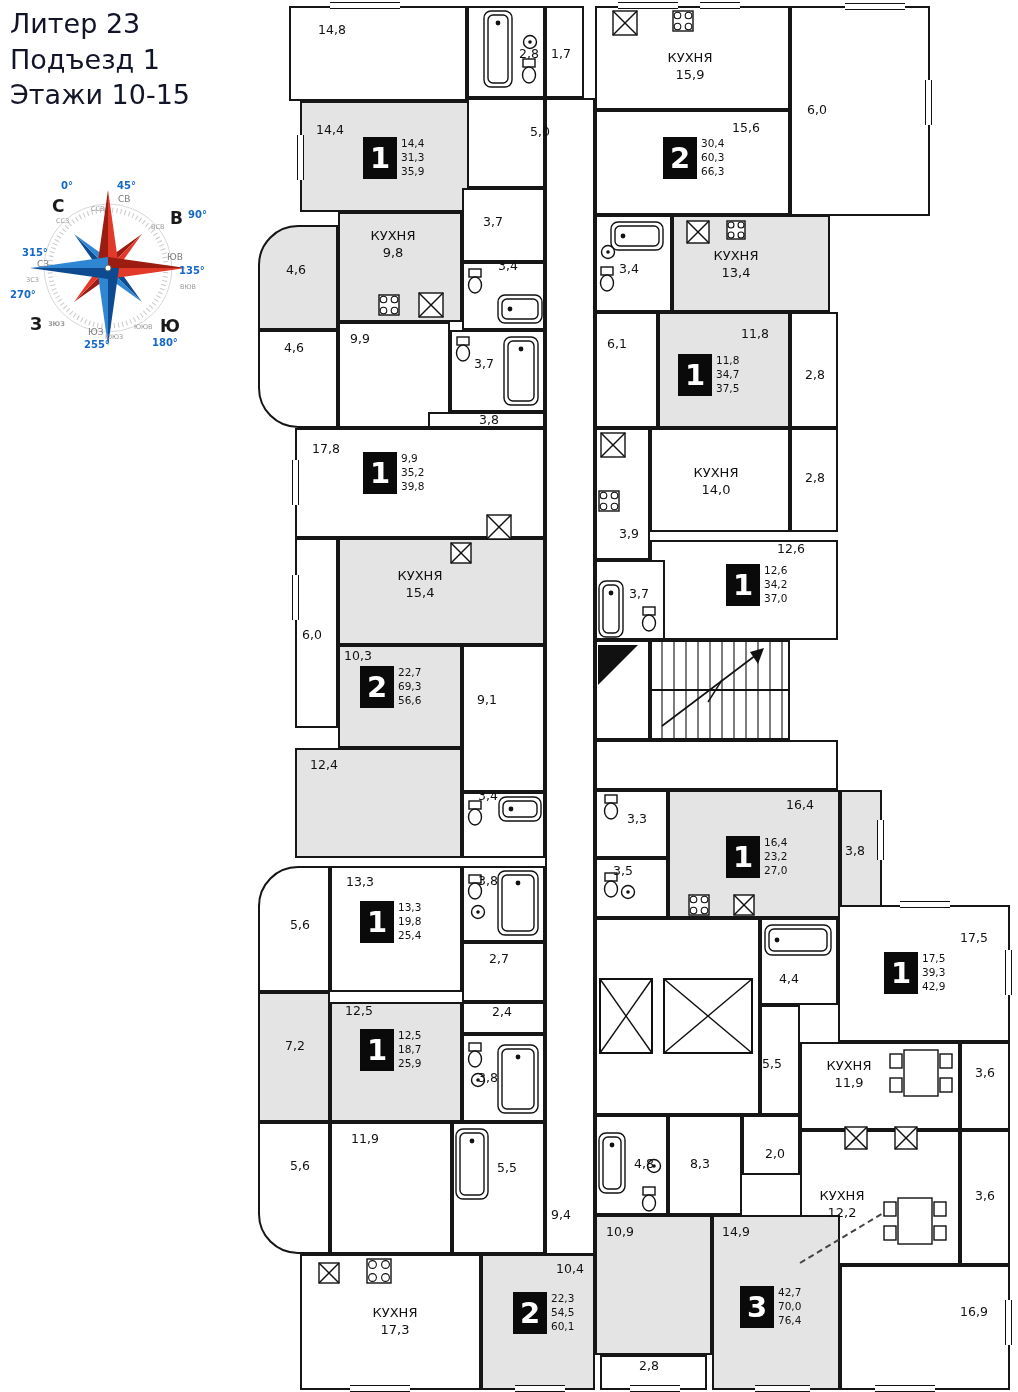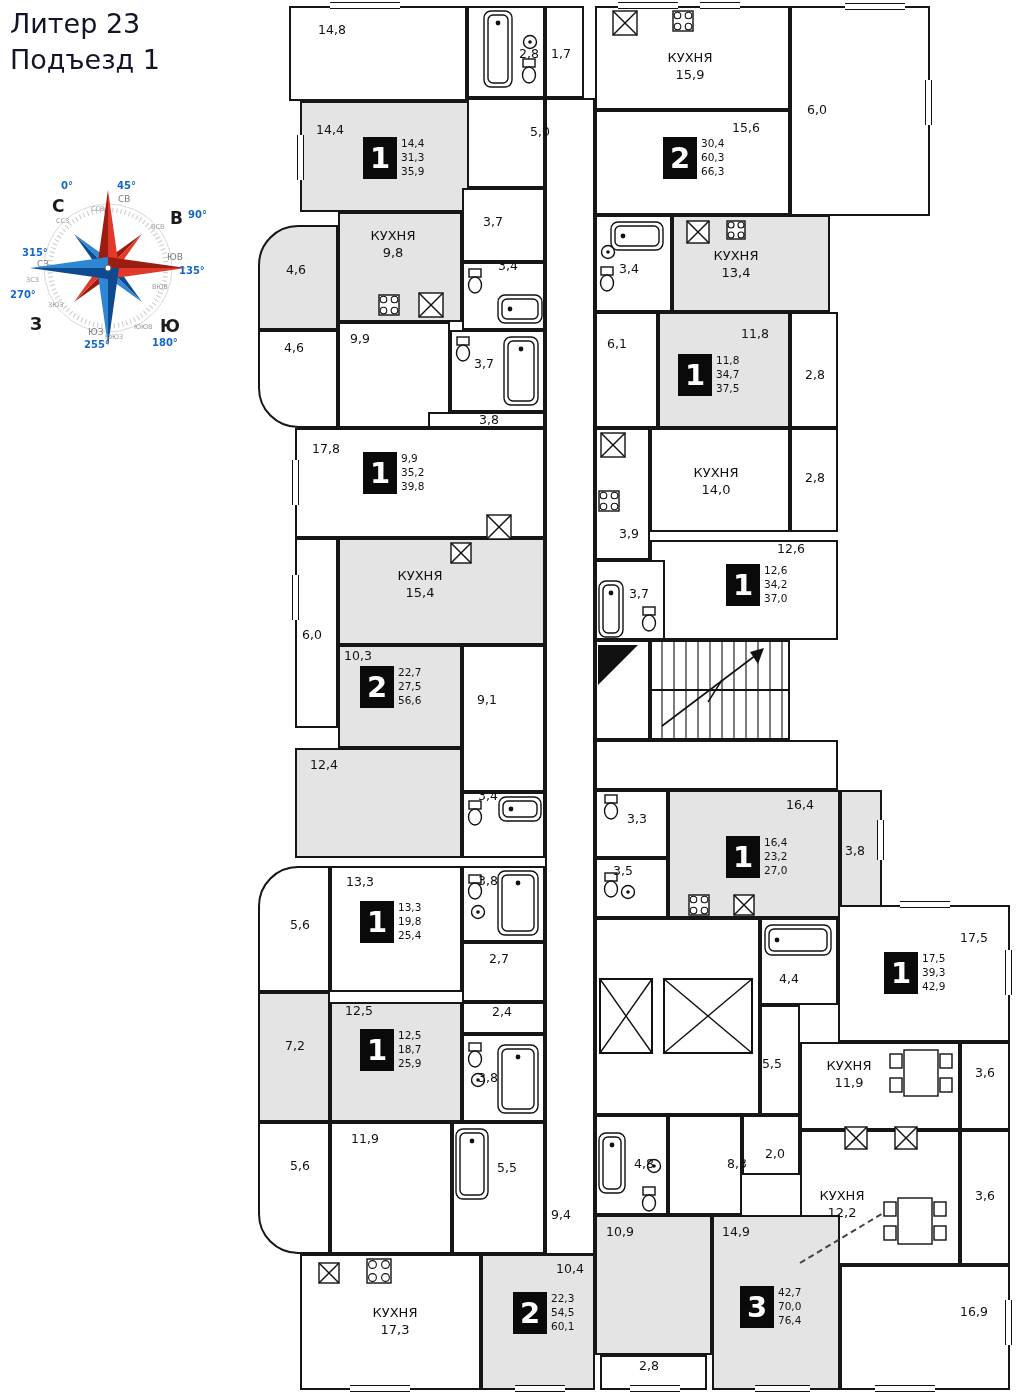--- a/index.html
+++ b/index.html
@@ -27,20 +27,21 @@
   .clabel.mi{font-size:6.5px;color:#9b9b9b}
 </style>
 </head>
 <body>
 
 <div class="canvas" id="canvas">
 
   <div class="hdr">
     <div>Литер 23</div>
     <div>Подъезд 1</div>
+    <div>Этажи 10-15</div>
   </div>
 
   <svg class="compass" viewBox="0 0 180 175">
     <circle cx="88" cy="82" r="64" fill="none" stroke="#d8d8d8" stroke-width="1"></circle>
     <circle cx="88" cy="82" r="58" fill="none" stroke="#c9c9c9" stroke-width="5" stroke-dasharray="1 3.2"></circle>
     <g transform="rotate(45 88 82)">
       <polygon points="88,34 80,82 88,82" fill="#9b1c10"></polygon>
         <polygon points="88,34 96,82 88,82" fill="#e3392b"></polygon>
       <polygon points="136,82 88,74 88,82" fill="#0e4a8f"></polygon>
         <polygon points="136,82 88,90 88,82" fill="#2f86d3"></polygon>
@@ -173,21 +174,21 @@
     <div class="rlabel" style="left: 629px; top: 586px;">3,7</div>
     <div class="rlabel" style="left: 627px; top: 811px;">3,3</div>
     <div class="rlabel" style="left: 786px; top: 797px;">16,4</div>
     <div class="rlabel" style="left: 845px; top: 843px;">3,8</div>
     <div class="rlabel" style="left: 613px; top: 863px;">3,5</div>
     <div class="rlabel" style="left: 779px; top: 971px;">4,4</div>
     <div class="rlabel" style="left: 960px; top: 930px;">17,5</div>
     <div class="rlabel" style="left: 762px; top: 1056px;">5,5</div>
     <div class="rlabel" style="left: 975px; top: 1065px;">3,6</div>
     <div class="rlabel" style="left: 634px; top: 1156px;">4,8</div>
-    <div class="rlabel" style="left: 727px; top: 1156px;">8,3</div>
+    <div class="rlabel" style="left: 690px; top: 1156px;">8,3</div>
     <div class="rlabel" style="left: 765px; top: 1146px;">2,0</div>
     <div class="rlabel" style="left: 975px; top: 1188px;">3,6</div>
     <div class="rlabel" style="left: 606px; top: 1224px;">10,9</div>
     <div class="rlabel" style="left: 722px; top: 1224px;">14,9</div>
     <div class="rlabel" style="left: 960px; top: 1270px; margin-top: 34px;">16,9</div>
     <div class="rlabel" style="left: 639px; top: 1358px;">2,8</div>
     <div class="kitchen" style="left: 393px; top: 228px;">
       <div>КУХНЯ</div>
       <div>9,8</div>
     </div>
@@ -256,21 +257,21 @@
       <div class="areas">
         <div>12,6</div>
         <div>34,2</div>
         <div>37,0</div>
       </div>
     </div>
     <div class="badge" style="left: 360px; top: 666px;">
       <div class="num">2</div>
       <div class="areas">
         <div>22,7</div>
-        <div>27,5</div>
+        <div>69,3</div>
         <div>56,6</div>
       </div>
     </div>
     <div class="badge" style="left: 726px; top: 836px;">
       <div class="num">1</div>
       <div class="areas">
         <div>16,4</div>
         <div>23,2</div>
         <div>27,0</div>
       </div>
@@ -603,19 +604,19 @@
     <div class="clabel deg" style="left: 152px; top: 337px;">180°</div>
     <div class="clabel deg" style="left: 84px; top: 339px;">255°</div>
     <div class="clabel deg" style="left: 10px; top: 289px;">270°</div>
     <div class="clabel deg" style="left: 22px; top: 247px;">315°</div>
     <div class="clabel ic" style="left: 118px; top: 194px;">СВ</div>
     <div class="clabel ic" style="left: 167px; top: 252px;">ЮВ</div>
     <div class="clabel ic" style="left: 88px; top: 327px;">ЮЗ</div>
     <div class="clabel ic" style="left: 37px; top: 259px;">СЗ</div>
     <div class="clabel mi" style="left: 91px; top: 205px;">ССВ</div>
     <div class="clabel mi" style="left: 151px; top: 223px;">ВСВ</div>
-    <div class="clabel mi" style="left: 152px; top: 283px;">ВЮВ</div>
+    <div class="clabel mi" style="left: 180px; top: 283px;">ВЮВ</div>
     <div class="clabel mi" style="left: 134px; top: 323px;">ЮЮВ</div>
     <div class="clabel mi" style="left: 105px; top: 333px;">ЮЮЗ</div>
-    <div class="clabel mi" style="left: 48px; top: 301px;">ЗЮЗ</div>
+    <div class="clabel mi" style="left: 48px; top: 320px; font-weight: bold;">ЗЮЗ</div>
     <div class="clabel mi" style="left: 26px; top: 276px;">ЗСЗ</div>
     <div class="clabel mi" style="left: 56px; top: 217px;">ССЗ</div>
   </div>
 
 </body></html>

